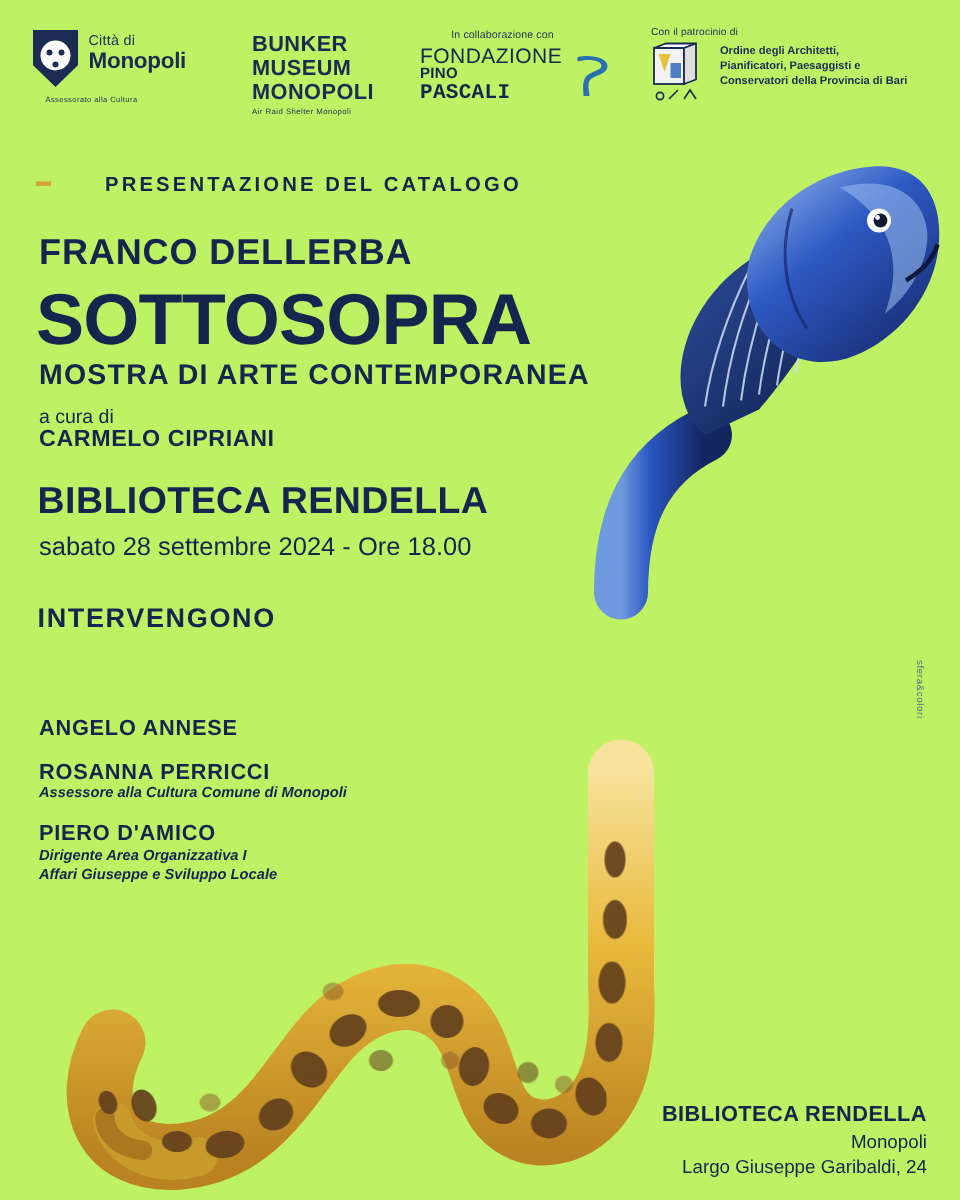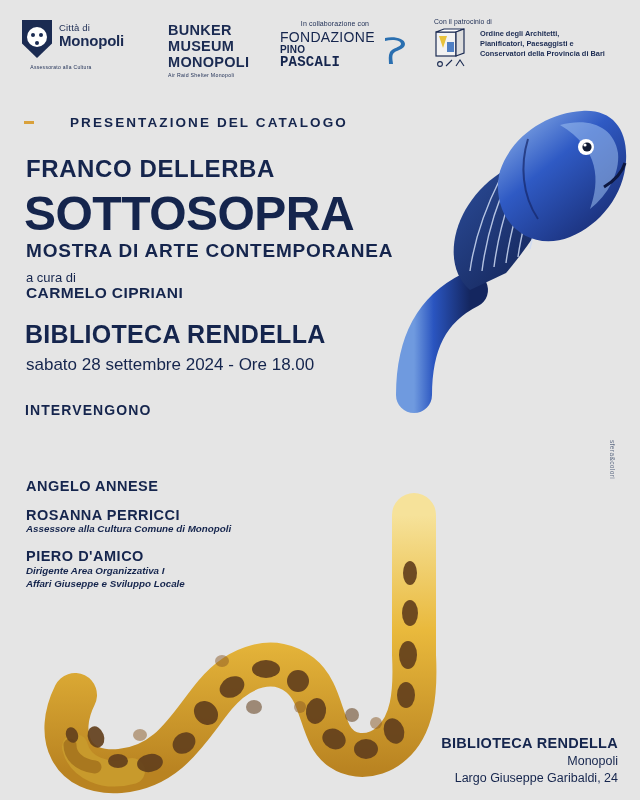--- a/index.html
+++ b/index.html
@@ -11,21 +11,21 @@
     width: 640px;
     height: 800px;
     font-family: "Liberation Sans", sans-serif;
     color: #15254d;
     position: relative;
     overflow: hidden;
   }
   .poster {
     position: absolute;
     inset: 0;
-    background: #e5e5e5;
+    background: #bef264;
   }
 
   
   .logo-strip {
     position: absolute;
     top: 12px;
     left: 0;
     width: 640px;
     height: 80px;
   }
@@ -234,21 +234,21 @@
     left: 26px;
     top: 355px;
     font-size: 17px;
     color: #15254d;
   }
 
   .speakers-head {
     position: absolute;
     left: 25px;
     top: 402px;
-    font-size: 14px;
+    font-size: 18px;
     font-weight: bold;
     letter-spacing: 1.1px;
     color: #15254d;
   }
   .speakers {
     position: absolute;
     left: 26px;
     top: 430px;
     width: 330px;
     margin-top: 48px;

